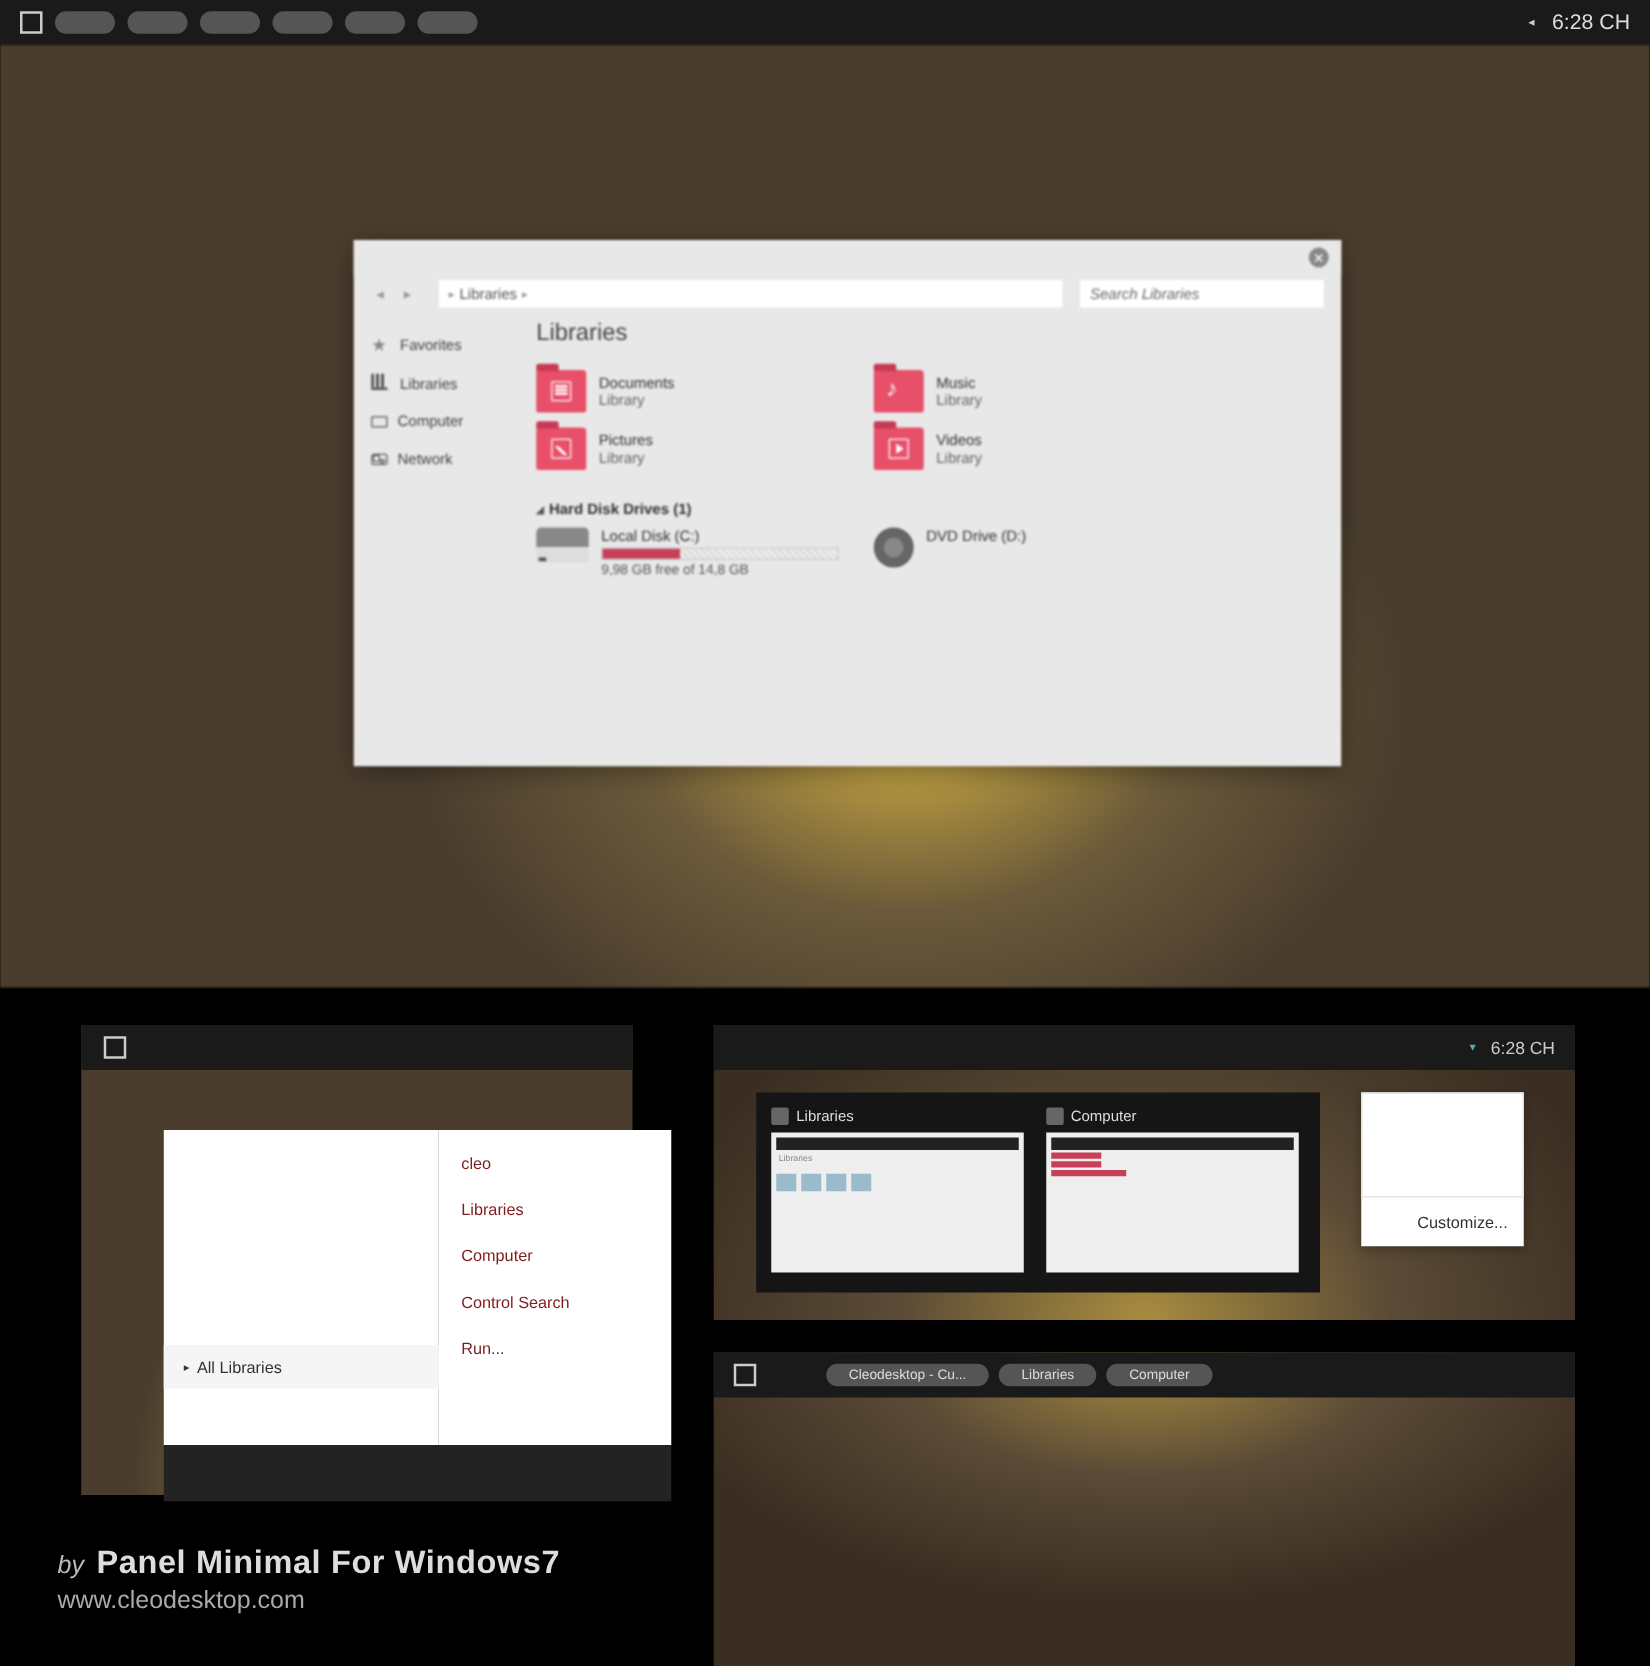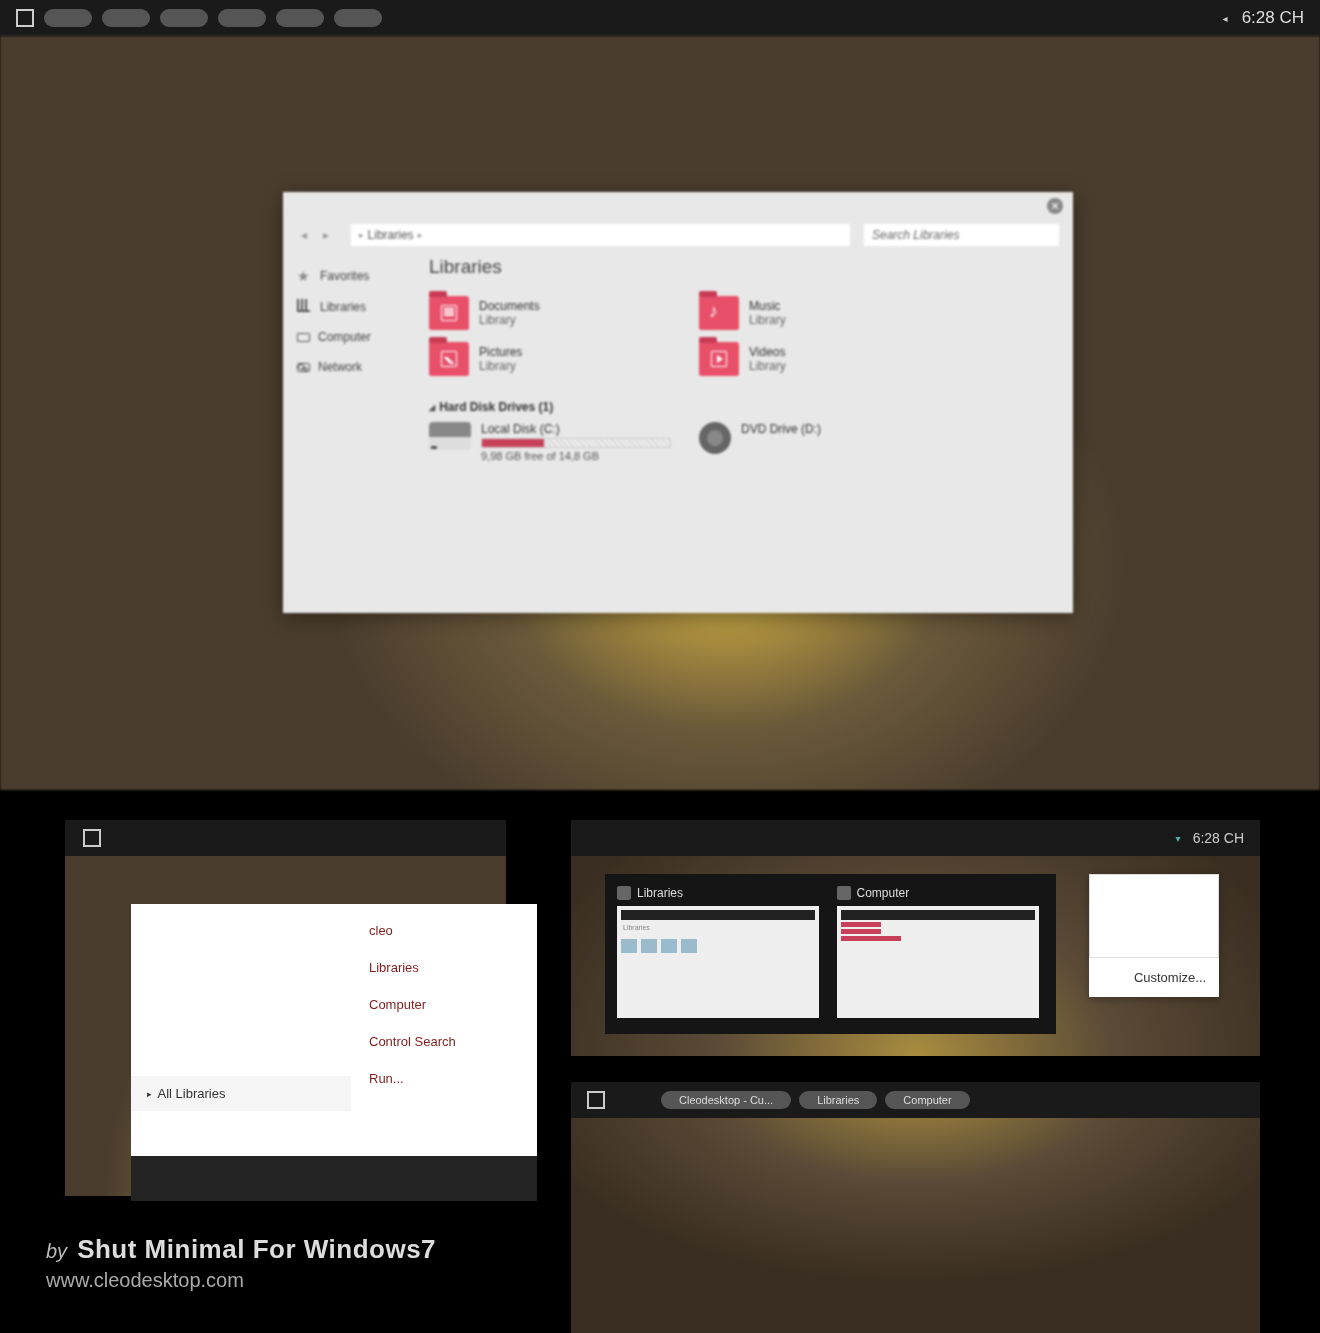--- a/index.html
+++ b/index.html
@@ -299,15 +299,15 @@
   <div class="p4-tb">
     <div class="tb-start"></div>
     <div style="width:40px"></div>
     <div class="p4-pill">Cleodesktop - Cu...</div>
     <div class="p4-pill">Libraries</div>
     <div class="p4-pill">Computer</div>
   </div>
 </div>
 
 <div class="footer">
-  <div><span class="by">by</span><span class="title">Shut Minimal For Windows7</span></div>
+  <div><span class="by">by</span><span class="title">Panel Minimal For Windows7</span></div>
   <div class="url">www.cleodesktop.com</div>
 </div>
 
 </body></html>

